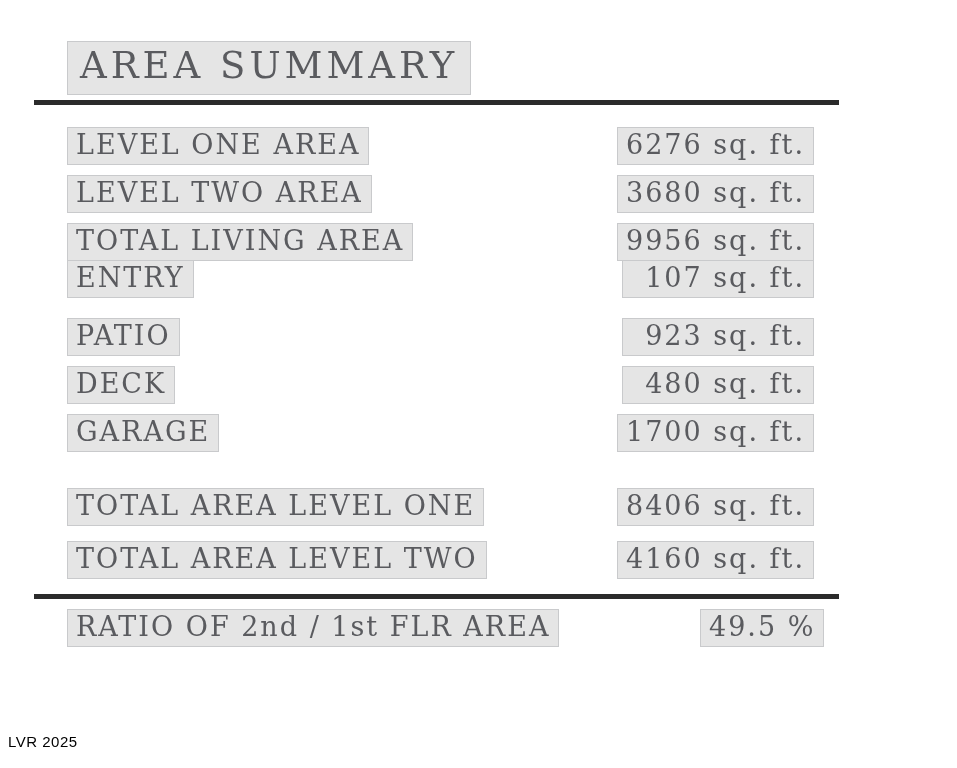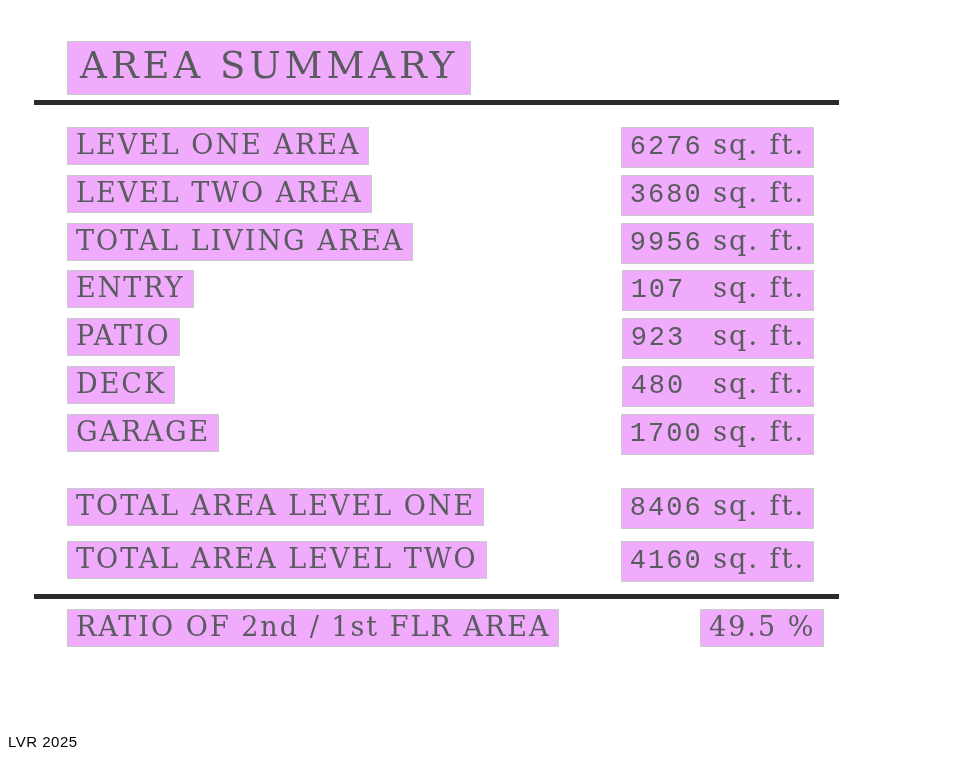--- a/index.html
+++ b/index.html
@@ -20,21 +20,21 @@
     position: absolute;
     left: 0; top: 0;
     width: 957px;
     height: 768px;
   }
 
   
   .cell {
     display: inline-block;
     border: 1px solid #c9cacc;
-    background: #f0abfc;
+    background: #e5e5e5;
     padding: 1px 8px 3px 8px;
     white-space: pre;
     letter-spacing: 2px;
     color: #5a5b5f;
     line-height: 1.18;
     box-sizing: border-box;
   }
 
   #title-box {
     position: absolute;
@@ -75,22 +75,21 @@
     font-size: 27px;
     text-align: center;
   }
   .cell.value {
     font-size: 27px;
     text-align: right;
   }
   .cell.value .num {
     display: inline-block;
     min-width: 72px;
-    text-align: left;
-    font-family: Liberation Mono, monospace;
+    text-align: right;
   }
 
   #ratio-row {
     position: absolute;
     left: 0;
     top: 609px;
     width: 957px;
   }
   #ratio-row .label-wrap { position: absolute; left: 67px; }
   #ratio-row .value-wrap { position: absolute; left: 700px; }
@@ -123,21 +122,21 @@
   <div class="row" style="top:175px;">
     <span class="label-wrap"><span class="cell label">LEVEL TWO AREA</span></span>
     <span class="value-wrap"><span class="cell value"><span class="num">3680</span> <span>sq. ft.</span></span></span>
   </div>
 
   <div class="row" style="top:223px;padding-left:44px;">
     <span class="label-wrap"><span class="cell label">TOTAL LIVING AREA</span></span>
     <span class="value-wrap"><span class="cell value"><span class="num">9956</span> <span>sq. ft.</span></span></span>
   </div>
 
-  <div class="row" style="top:270px;">
+  <div class="row" style="top:260px;">
     <span class="label-wrap"><span class="cell label">ENTRY</span></span>
     <span class="value-wrap"><span class="cell value"><span class="num">107</span> <span>sq. ft.</span></span></span>
   </div>
 
   <div class="row" style="top:318px;">
     <span class="label-wrap"><span class="cell label">PATIO</span></span>
     <span class="value-wrap"><span class="cell value"><span class="num">923</span> <span>sq. ft.</span></span></span>
   </div>
 
   <div class="row" style="top:366px;padding-left:38px;">

